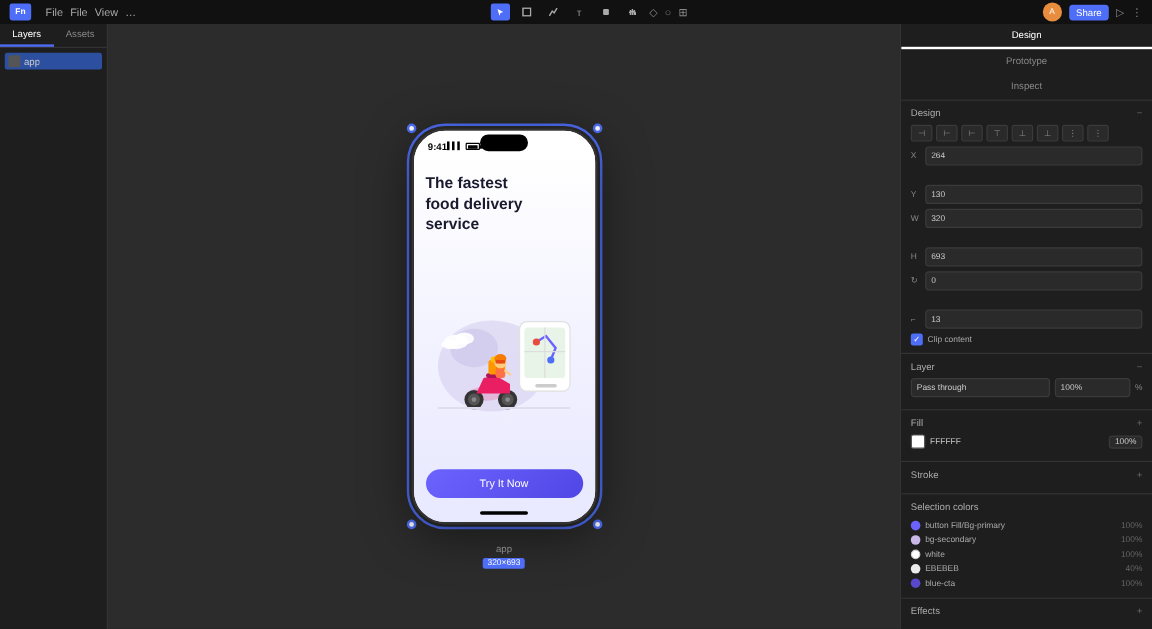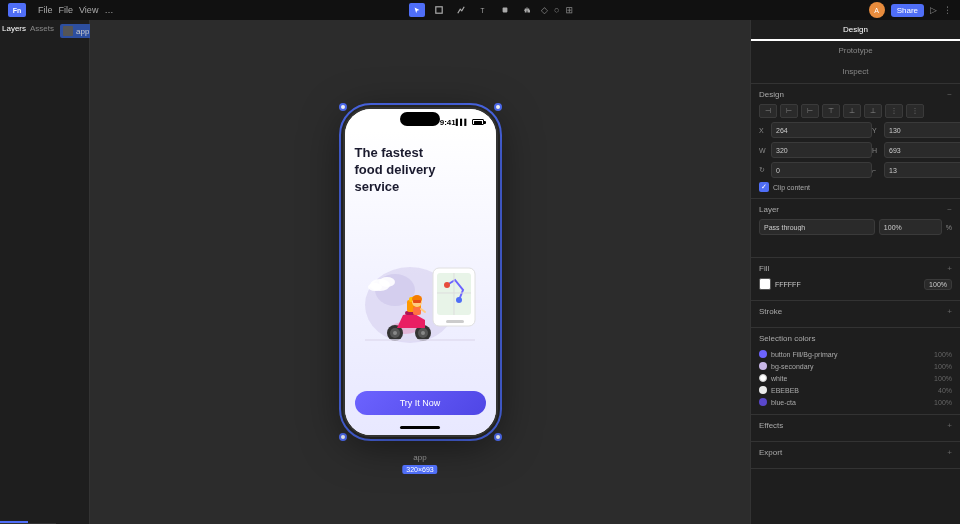--- a/index.html
+++ b/index.html
@@ -130,21 +130,21 @@
       display: flex;
     }
 
     
     .left-panel {
       width: 90px;
       height: 100%;
       background: #1e1e1e;
       border-right: 1px solid #333;
       display: flex;
-      flex-direction: row;
+      flex-direction: column;
     }
 
     .panel-tabs {
       display: flex;
       border-bottom: 1px solid #333;
     }
 
     .panel-tab {
       flex: 1;
       text-align: center;
@@ -214,21 +214,21 @@
       box-shadow: 0 8px 40px rgba(0,0,0,0.5);
       border: 2px solid #333;
       overflow: hidden;
     }
 
     .phone-status-bar {
       height: 22px;
       background: white;
       display: flex;
       align-items: center;
-      justify-content: flex-end;
+      justify-content: flex-start;
       padding: 4px 12px 0;
       position: relative;
     }
 
     .phone-time {
       font-size: 8px;
       font-weight: 600;
       color: #000;
     }
 
@@ -438,21 +438,21 @@
     .rp-section-icon {
       color: #666;
       font-size: 8px;
       cursor: pointer;
     }
 
     .rp-row {
       display: flex;
       align-items: center;
       gap: 4px;
-      margin-bottom: 16px;
+      margin-bottom: 4px;
     }
 
     .rp-label {
       color: #888;
       font-size: 7px;
       width: 14px;
       flex-shrink: 0;
     }
 
     .rp-input {
@@ -461,22 +461,22 @@
       border: 1px solid #3a3a3a;
       border-radius: 3px;
       color: #ccc;
       font-size: 7px;
       padding: 2px 4px;
       height: 16px;
     }
 
     .rp-two-col {
       display: grid;
-      grid-template-columns: 1fr 1fr;
-      gap: 0;
+      grid-template-columns: 1fr;
+      gap: 16px;
       margin-bottom: 4px;
     }
 
     .rp-input-group {
       display: flex;
       align-items: center;
       gap: 2px;
     }
 
     .rp-input-group .rp-label {

